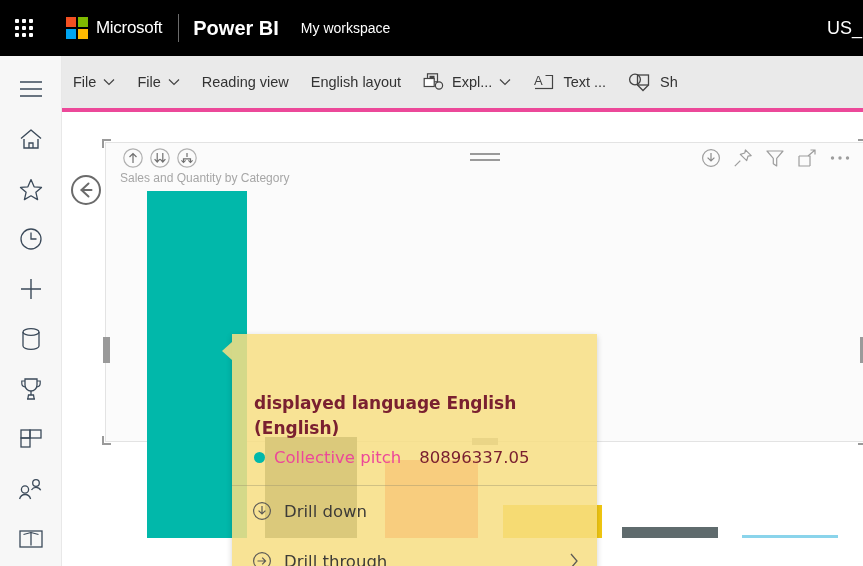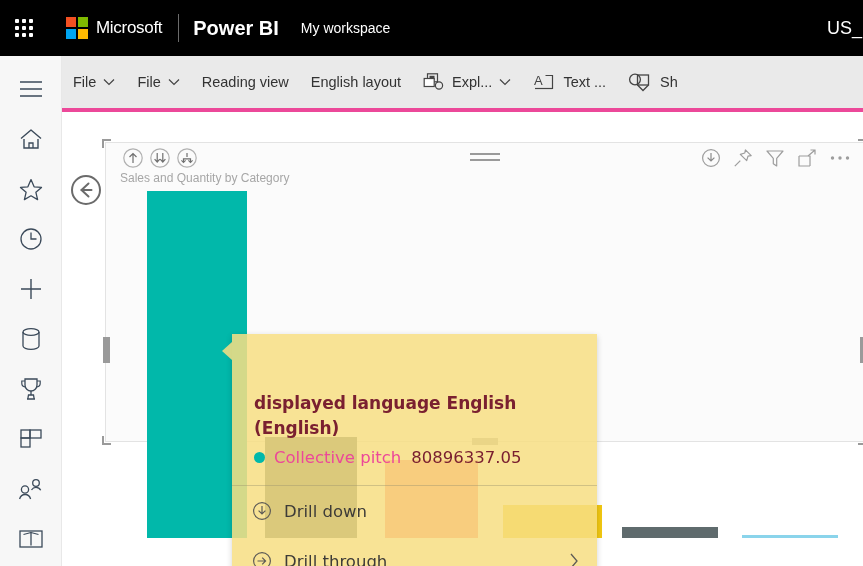--- a/index.html
+++ b/index.html
@@ -197,21 +197,21 @@
   #tt-dot {
     width: 11px; height: 11px; border-radius: 50%;
     background: #01b8aa; flex: none; margin-right: 9px;
   }
   #tt-label {
     font-size: 16.5px; color: #ec4899;
     font-family: "DejaVu Sans", sans-serif;
   }
   #tt-value {
     font-size: 16.5px; color: #7a2030;
-    margin-left: 10px;
+    margin-left: 18px;
     font-family: "DejaVu Sans", sans-serif;
   }
   #tt-sep {
     height: 1px; background: rgba(160,150,110,0.45);
     margin: 4px 0 0 0;
   }
   .tt-menu-item {
     display: flex; align-items: center;
     height: 50px;
     padding: 0 18px 0 20px;

